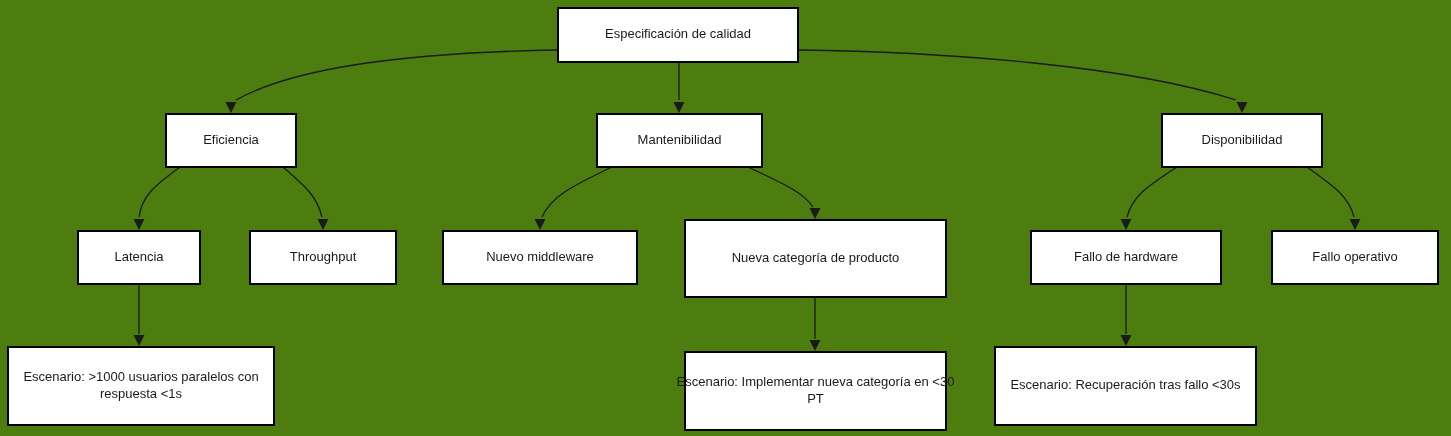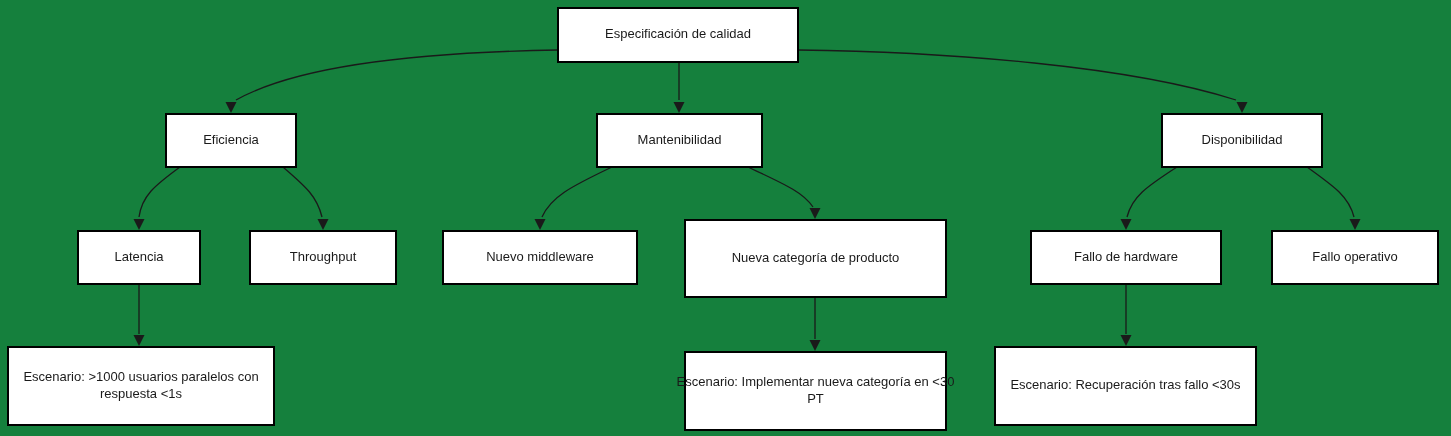--- a/index.html
+++ b/index.html
@@ -4,21 +4,21 @@
 <style>
   html, body {
     margin: 0;
     padding: 0;
     background: #ffffff;
   }
   #diagram-root {
     position: relative;
     width: 1451px;
     height: 436px;
-    background: #15803d;
+    background: #4d7c0f;
     font-family: "Liberation Sans", sans-serif;
     overflow: hidden;
   }
   svg.flow {
     display: block;
     width: 1451px;
     height: 436px;
   }
   .node-rect {
     fill: #ffffff;

